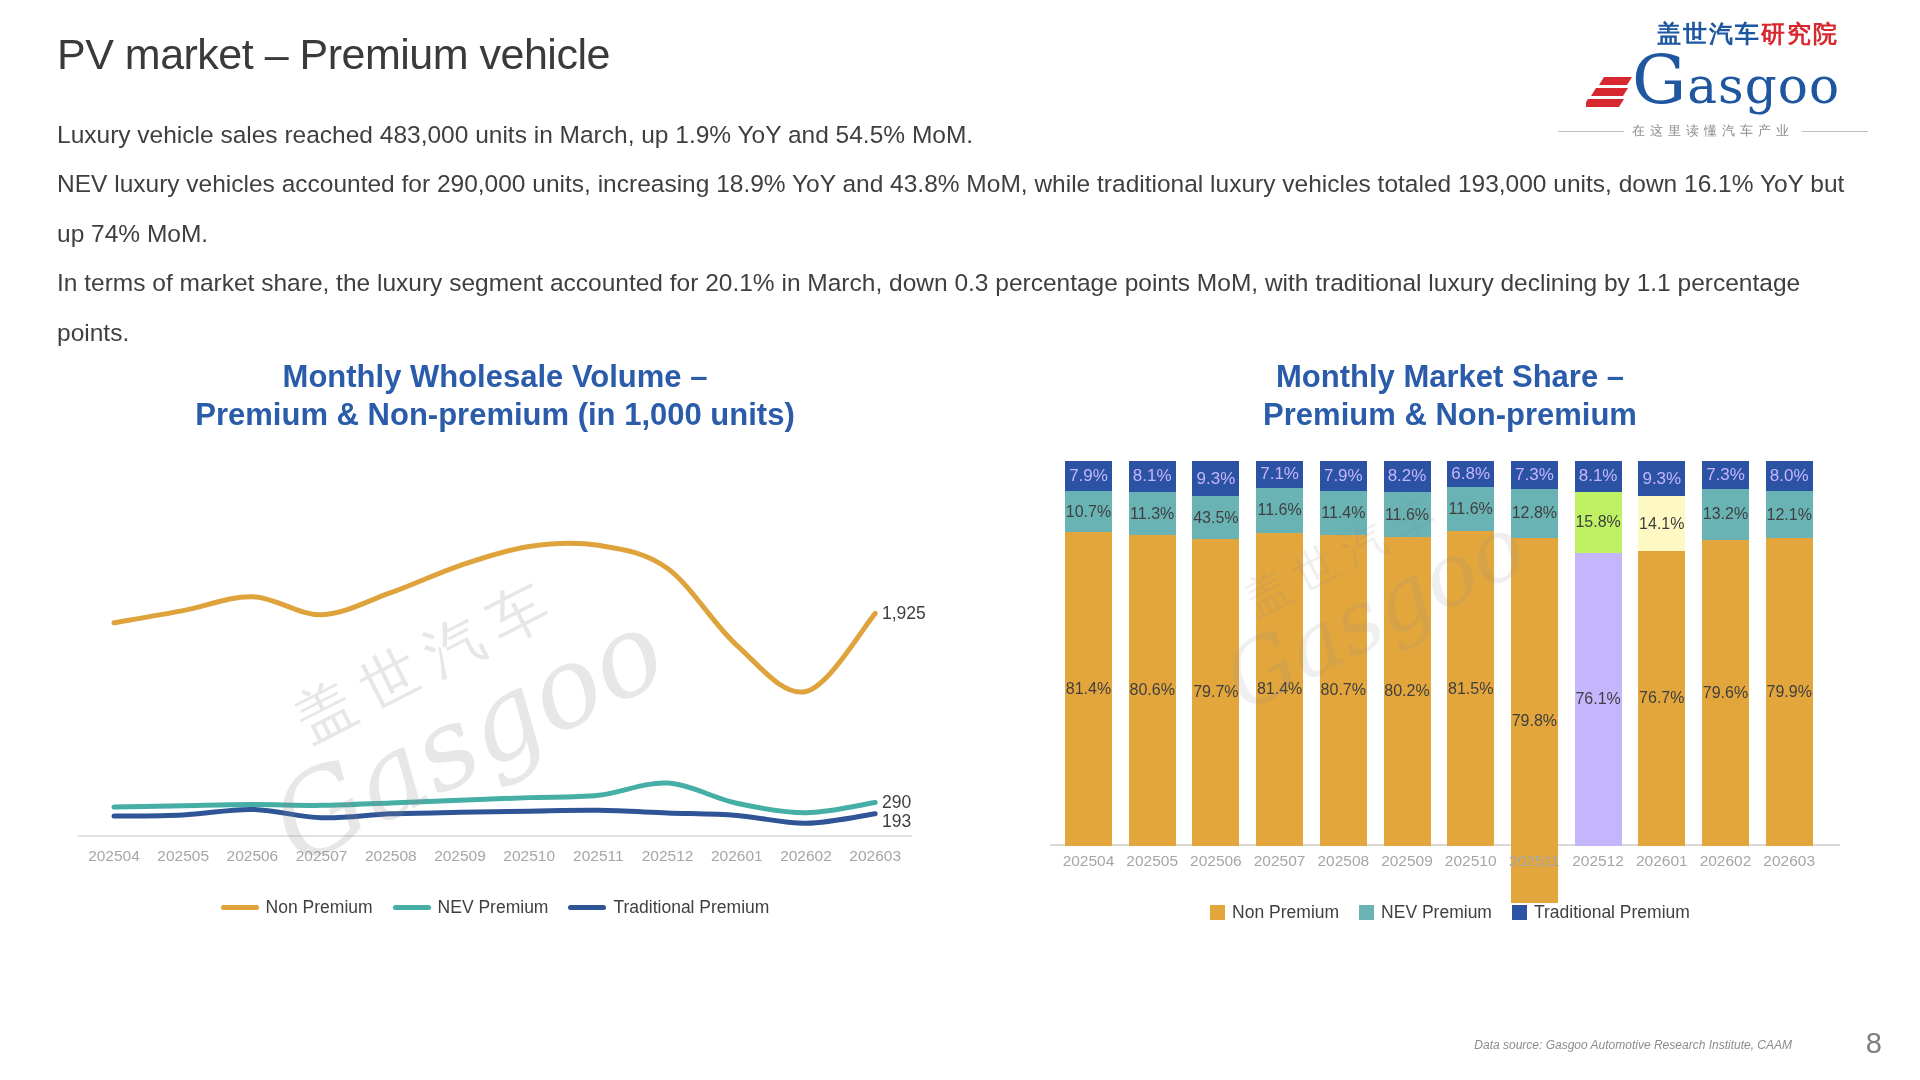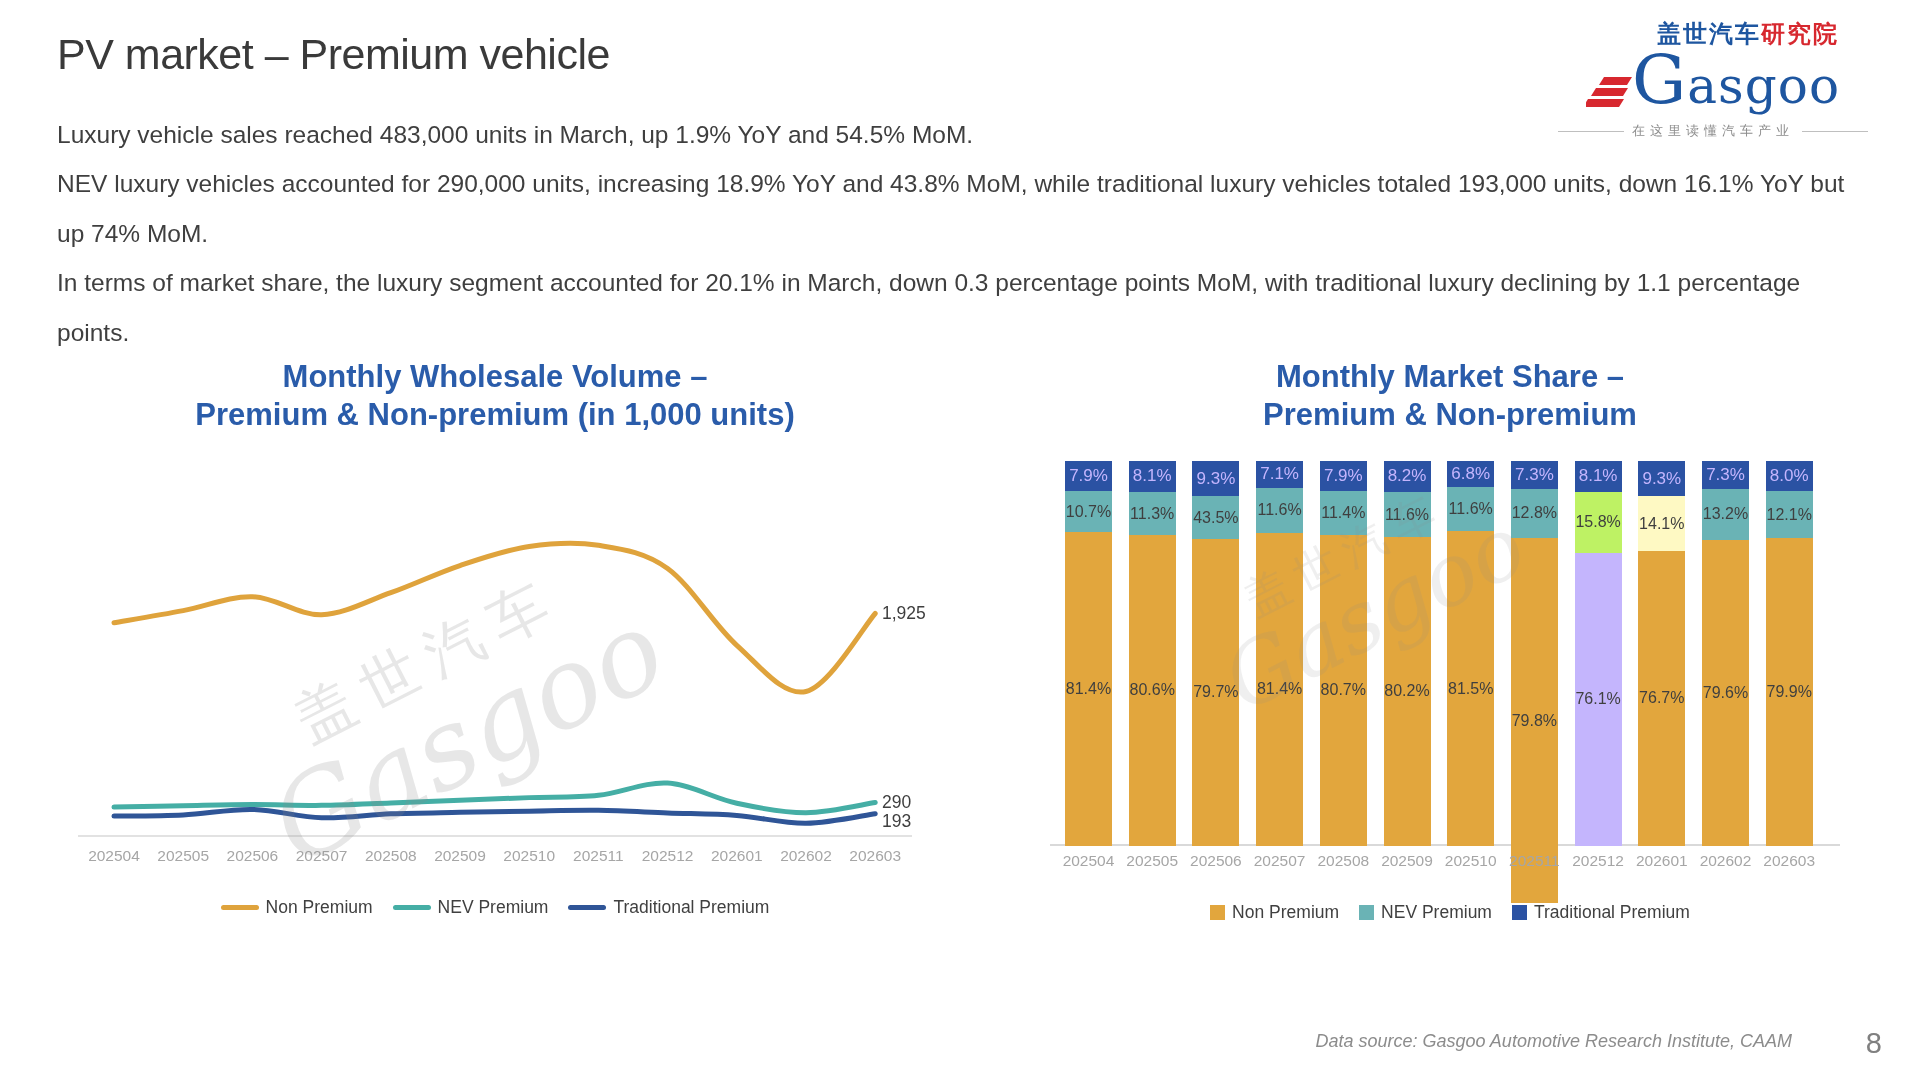--- a/index.html
+++ b/index.html
@@ -47,21 +47,21 @@
   .watermark{position:absolute;pointer-events:none;transform:rotate(-27deg);
              text-align:center;color:#8a8a8a;z-index:3;}
   .watermark .wm-cn{font-size:58px;letter-spacing:14px;}
   .watermark .wm-en{font-family:"DejaVu Serif", serif;font-style:italic;font-size:112px;
                     line-height:0.85;}
   .wm-left{left:170px;top:170px;opacity:0.20;}
   .wm-right{left:150px;top:60px;opacity:0.13;}
   .wm-right .wm-cn{font-size:44px;letter-spacing:10px;}
   .wm-right .wm-en{font-size:86px;}
   
-  .data-source{position:absolute;right:128px;bottom:28px;font-size:18px;font-style:italic;
+  .data-source{position:absolute;right:128px;bottom:28px;font-size:12px;font-style:italic;
                color:#8c8c8c;}
   .page-number{position:absolute;right:38px;bottom:20px;font-size:29px;color:#808080;}
 </style>
 </head>
 <body>
 
 <div class="slide">
 
   <div class="slide-title">PV market – Premium vehicle</div>
 

